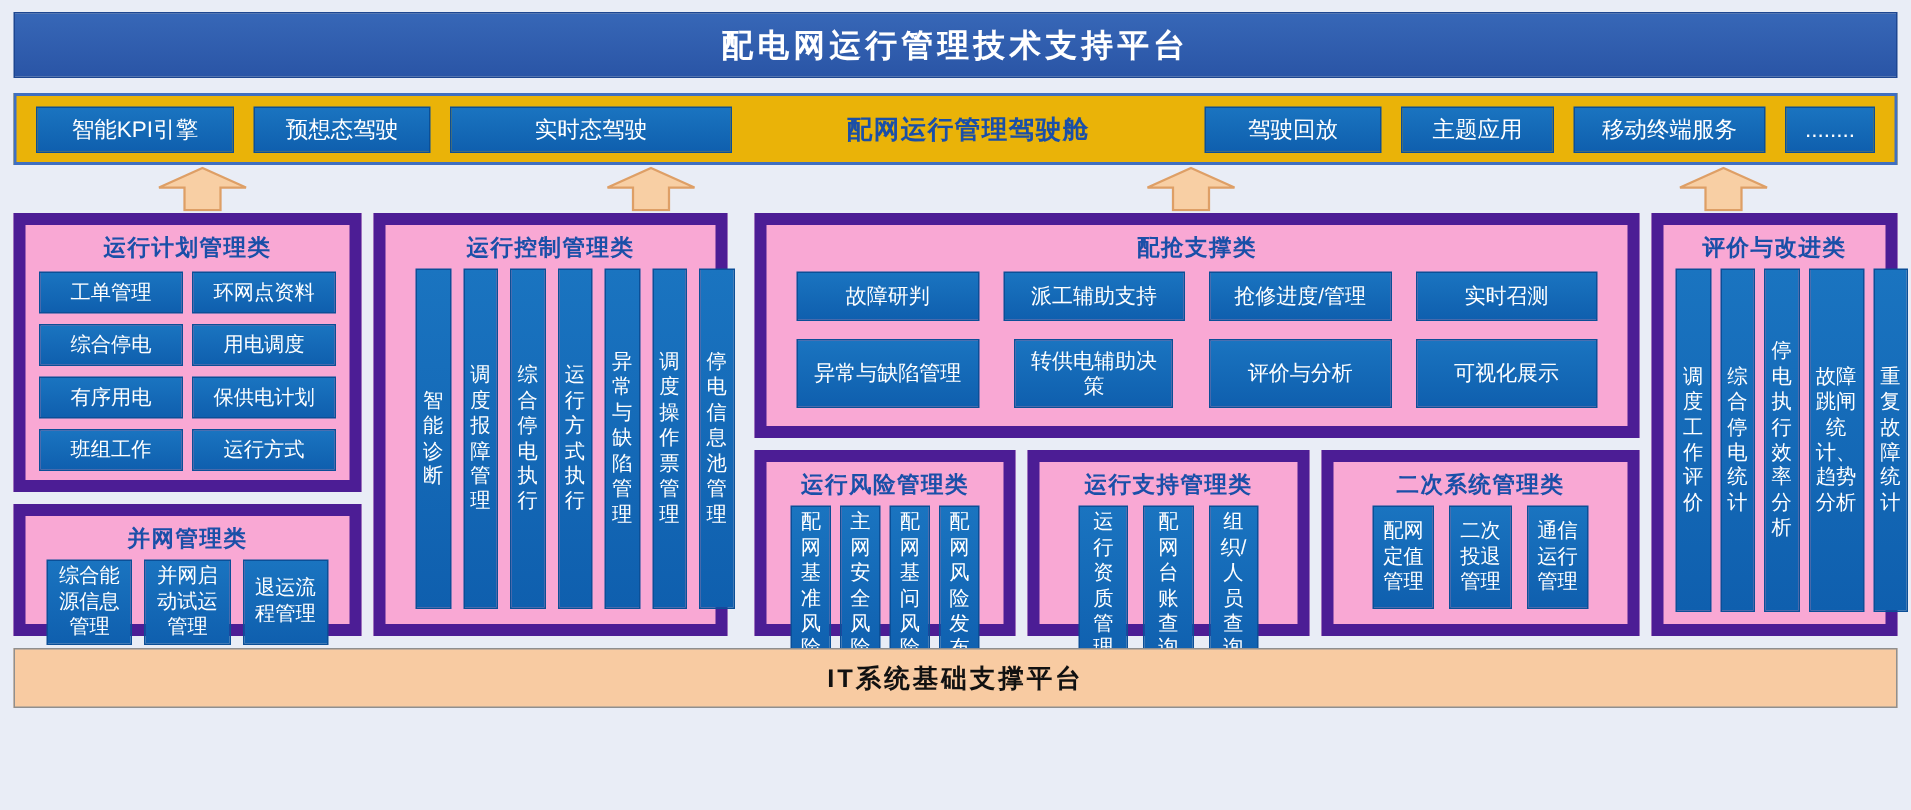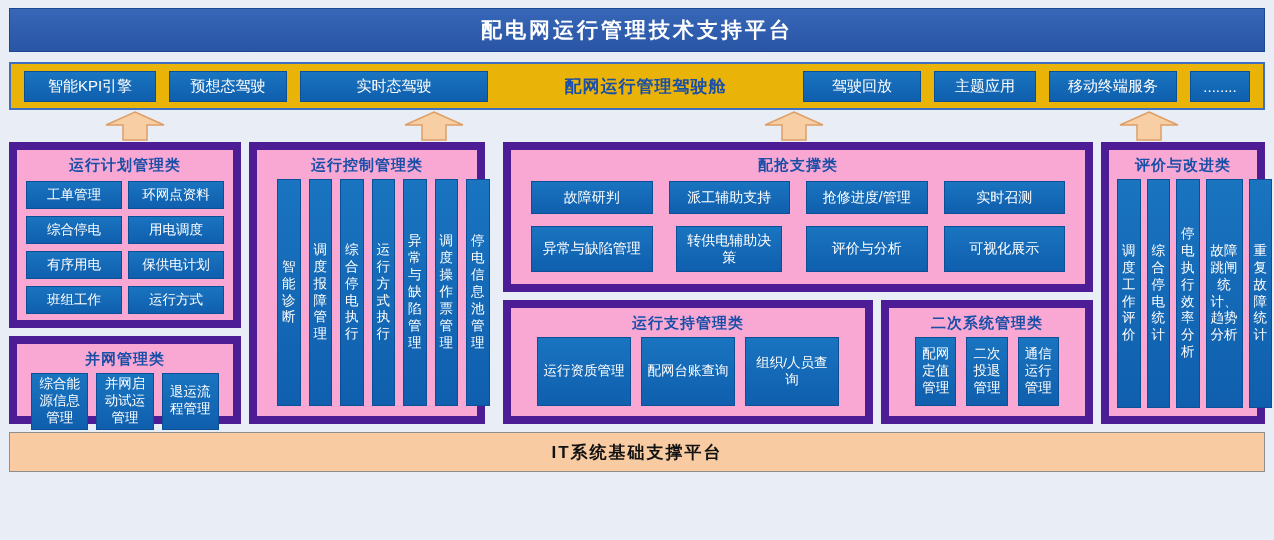--- a/index.html
+++ b/index.html
@@ -188,20 +188,29 @@
           <button class="mbtn">派工辅助支持</button>
           <button class="mbtn">抢修进度/管理</button>
           <button class="mbtn">实时召测</button>
           <button class="mbtn">异常与缺陷管理</button>
           <button class="mbtn narrow">转供电辅助决策</button>
           <button class="mbtn">评价与分析</button>
           <button class="mbtn">可视化展示</button>
         </div>
       </div>
       <div class="row3">
+        <div class="group box-risk">
+          <div class="group-title">运行风险管理类</div>
+          <div class="vstack">
+            <button class="mbtn">配网基准风险</button>
+            <button class="mbtn">主网安全风险</button>
+            <button class="mbtn">配网基问风险</button>
+            <button class="mbtn">配网风险发布</button>
+          </div>
+        </div>
         <div class="group box-support">
           <div class="group-title">运行支持管理类</div>
           <div class="vstack">
             <button class="mbtn">运行资质管理</button>
             <button class="mbtn">配网台账查询</button>
             <button class="mbtn">组织/人员查询</button>
           </div>
         </div>
         <div class="group box-secondary">
           <div class="group-title">二次系统管理类</div>

